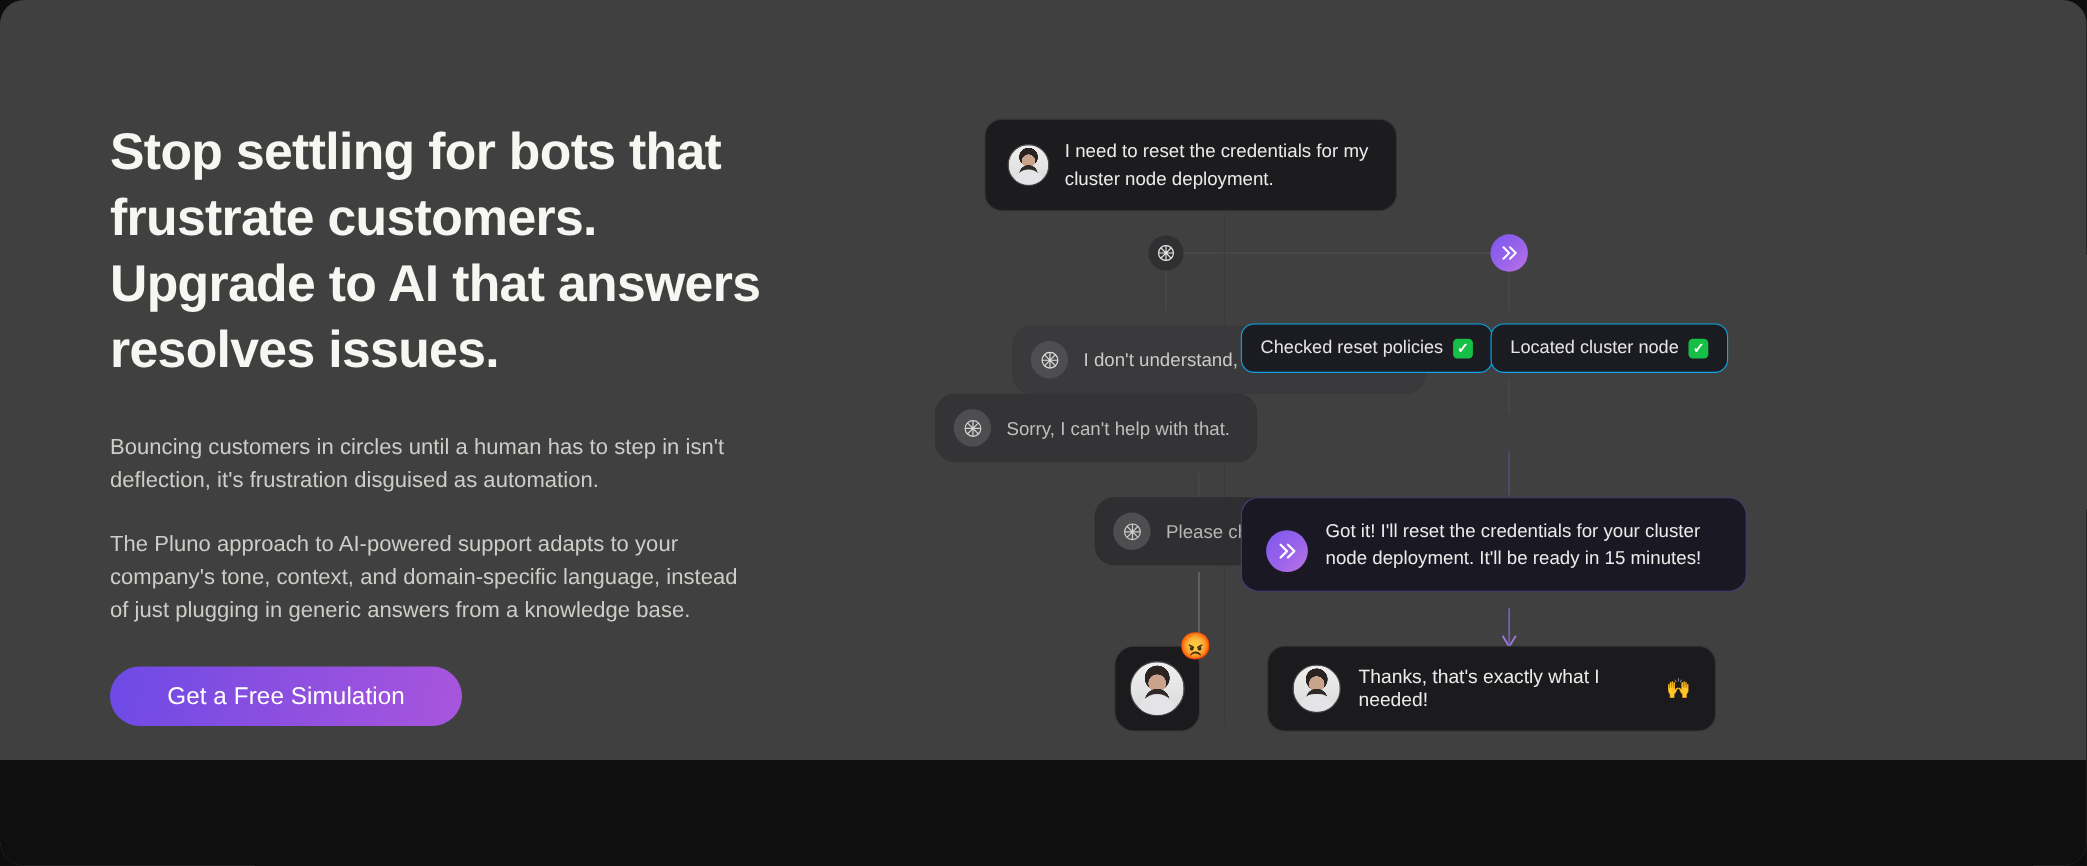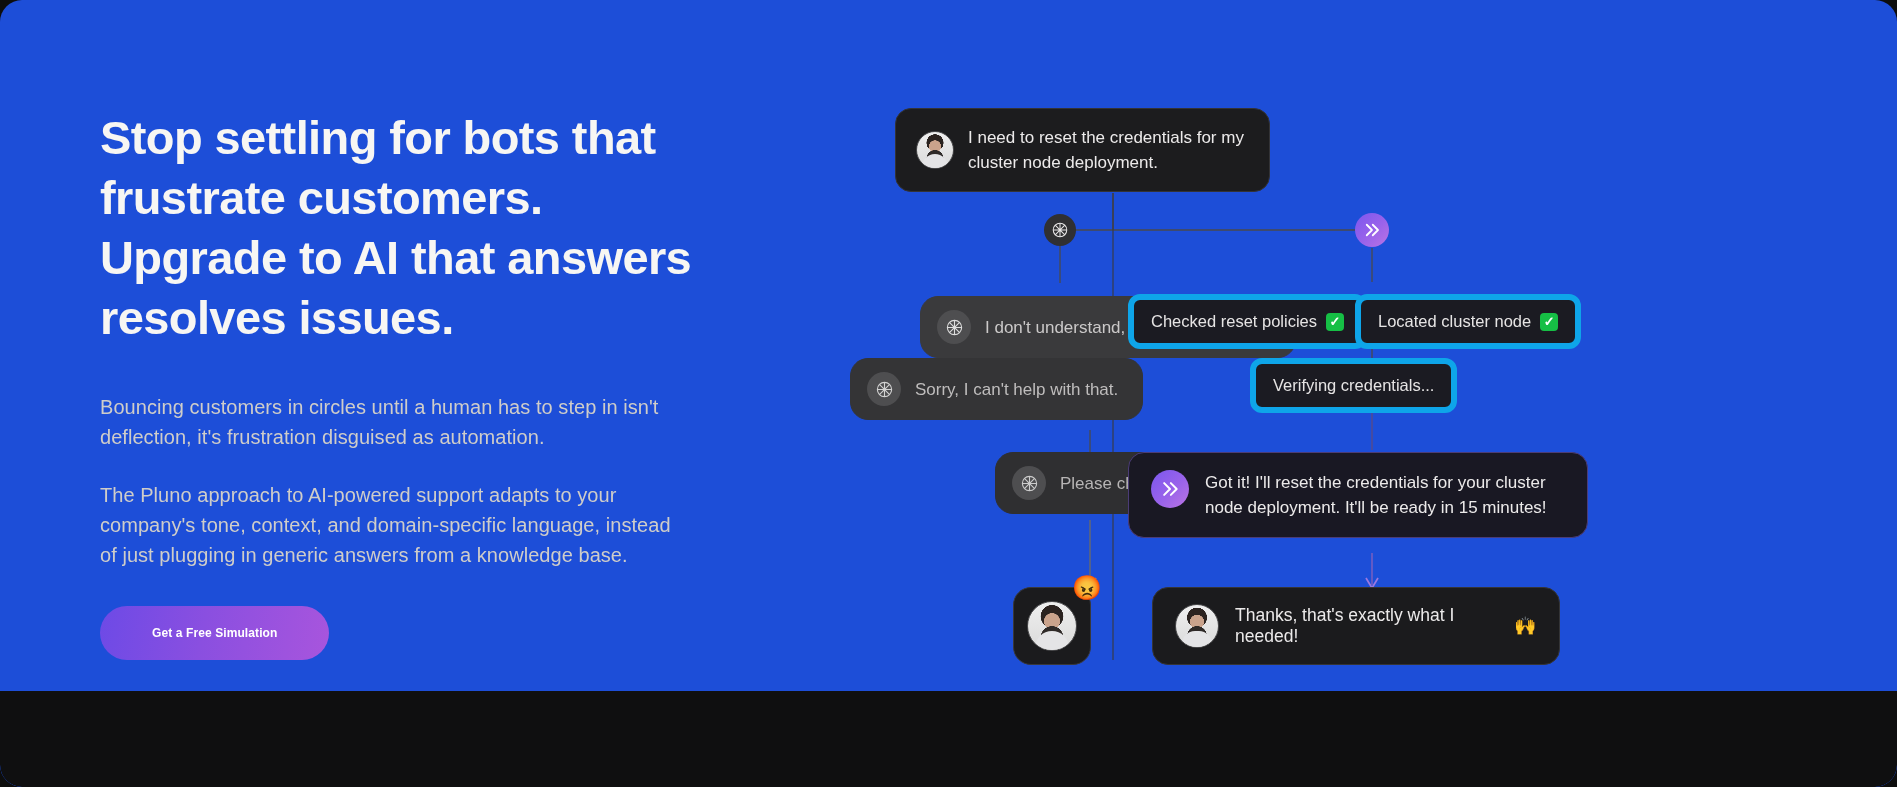--- a/index.html
+++ b/index.html
@@ -5,21 +5,21 @@
   * { box-sizing: border-box; margin: 0; padding: 0; }
   html, body {
     width: 1897px; height: 787px;
     background: #0d0d0d;
     font-family: "Liberation Sans", sans-serif;
     overflow: hidden;
   }
   .page {
     position: relative;
     width: 1897px; height: 787px;
-    background: #1d4ed8;
+    background: #404040;
     border-radius: 22px;
     overflow: hidden;
   }
   .bottom-strip {
     position: absolute; left: 0; right: 0; bottom: 0; height: 96px;
     background: #0f0f10;
     border-bottom-left-radius: 22px;
     border-bottom-right-radius: 22px;
   }
 
@@ -49,22 +49,22 @@
   .cta {
     display: inline-flex;
     align-items: center; justify-content: center;
     margin-top: 36px;
     height: 54px;
     padding: 0 52px;
     border: none;
     border-radius: 30px;
     background: linear-gradient(100deg, #6d4ae6 0%, #8a4fe0 45%, #a855dd 100%);
     color: #ffffff;
-    font-size: 12px;
-    font-weight: 700;
+    font-size: 22px;
+    font-weight: 400;
     font-family: "Liberation Sans", sans-serif;
     cursor: pointer;
     letter-spacing: 0.1px;
   }
 
   
   .flow {
     position: absolute;
     left: 1000px; top: 0;
     width: 897px; height: 787px;
@@ -154,21 +154,21 @@
     width: 34px; height: 34px;
     background: linear-gradient(135deg, #7b57ef 0%, #9a63ea 55%, #bb74e4 100%);
   }
 
   
   .chip {
     display: inline-flex;
     align-items: center;
     gap: 9px;
     background: #1b1b22;
-    border: 6px solid #0ea5e9;
+    border: 1px solid #0ea5e9;
     border-radius: 12px;
     padding: 12px 17px;
     color: #e6e4e4;
     font-size: 16.5px;
     white-space: nowrap;
   }
   .check {
     display: inline-block;
     width: 18px; height: 18px;
     border-radius: 4px;
@@ -179,21 +179,21 @@
     text-align: center;
     font-weight: 700;
   }
 
   
   .bubble.answer {
     background: #191823;
     border: 1px solid #4b3c76;
     border-radius: 16px;
     padding: 17px 22px;
-    align-items: flex-start;
+    align-items: flex-end;
     gap: 16px;
   }
 
   
   .avcard {
     position: relative;
     width: 78px; height: 78px;
     border-radius: 18px;
     background: #1b1b1d;
     border: 1px solid #38383a;
@@ -339,25 +339,20 @@
       </div>
     </div>
 
     <div class="node" style="left:355px; top:294px;">
       <div class="chip">
         <span>Located cluster node</span>
         <span class="check">✓</span>
       </div>
     </div>
 
-    <div class="node" style="left:250px; top:358px;">
-      <div class="chip">
-        <span>Verifying credentials...</span>
-      </div>
-    </div>
 
     <div class="node" style="left:128px; top:452px;">
       <div class="bubble answer" style="width:460px;">
         <div class="aiicon">
           <svg viewBox="0 0 24 24" fill="none" stroke="#ffffff" stroke-width="2.4" stroke-linecap="round" stroke-linejoin="round">
             <path d="M5 5 l7 7 -7 7"></path>
               <path d="M13 5 l7 7 -7 7"></path>
           </svg>
         </div>
         <span>Got it! I'll reset the credentials for your cluster node deployment. It'll be ready in 15 minutes!</span>

